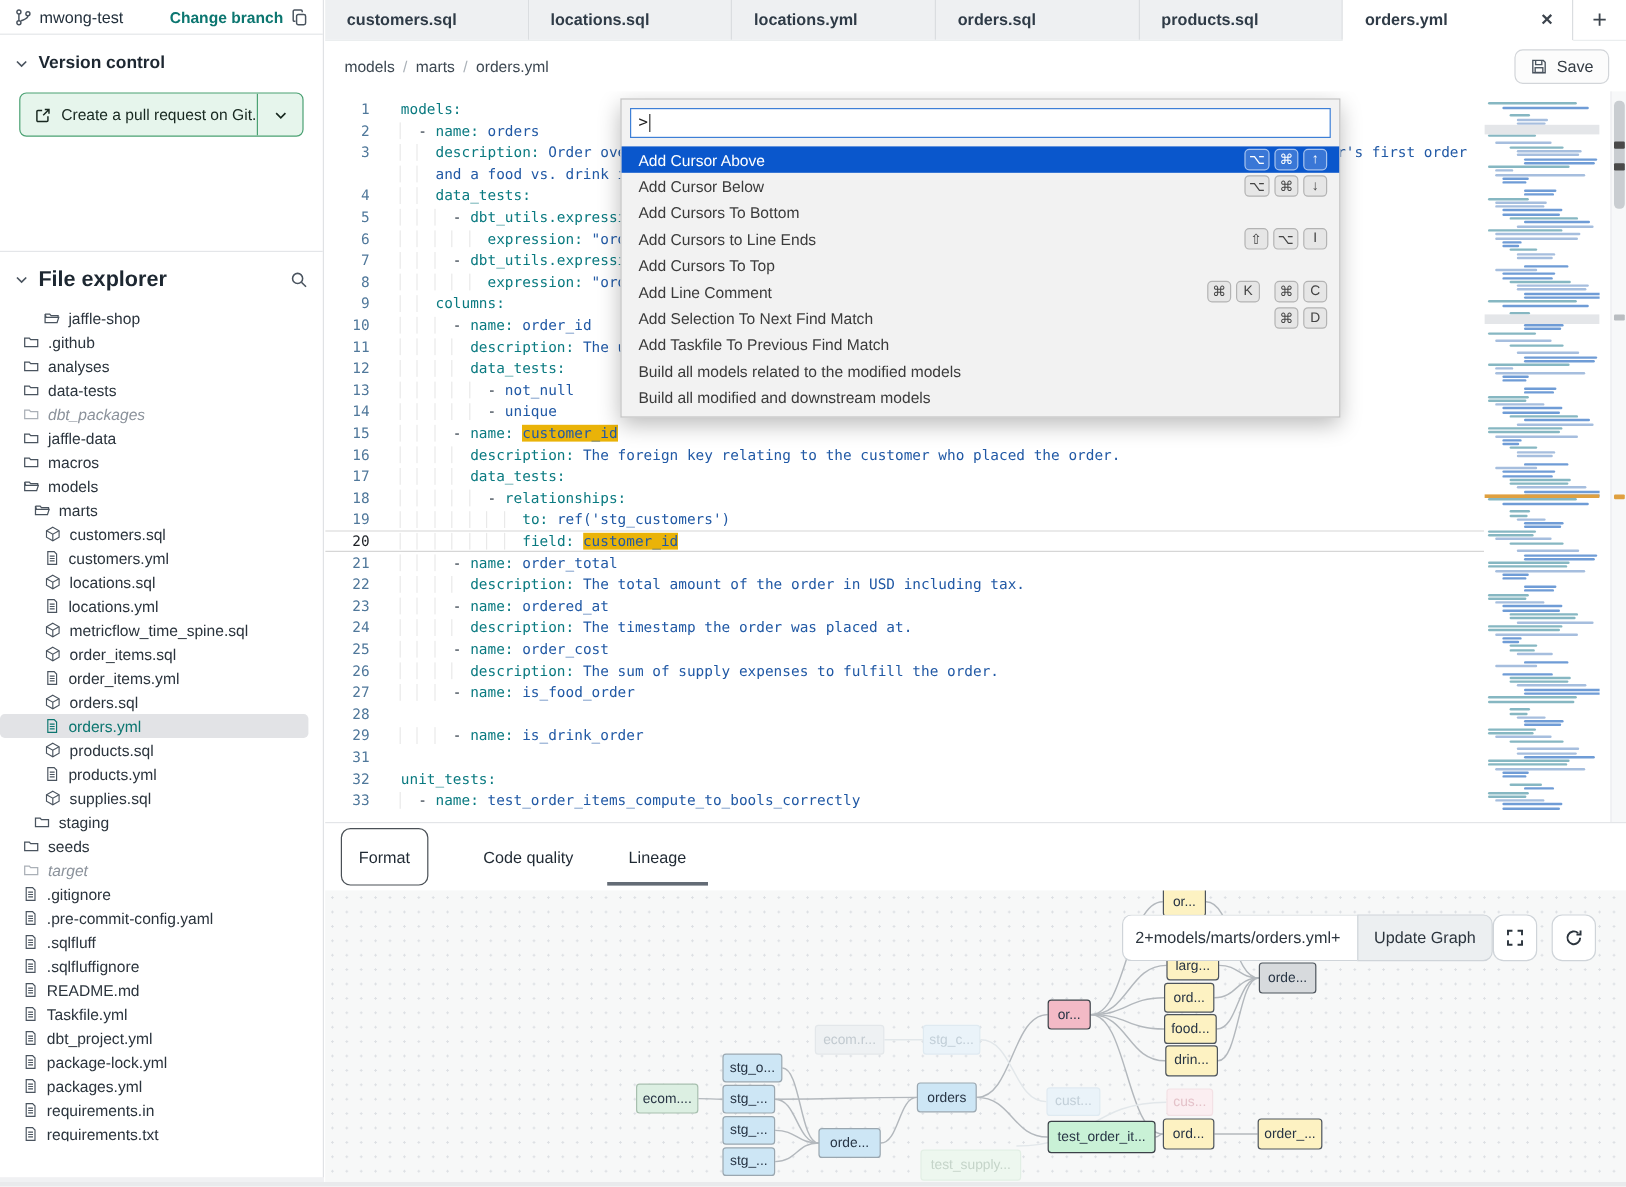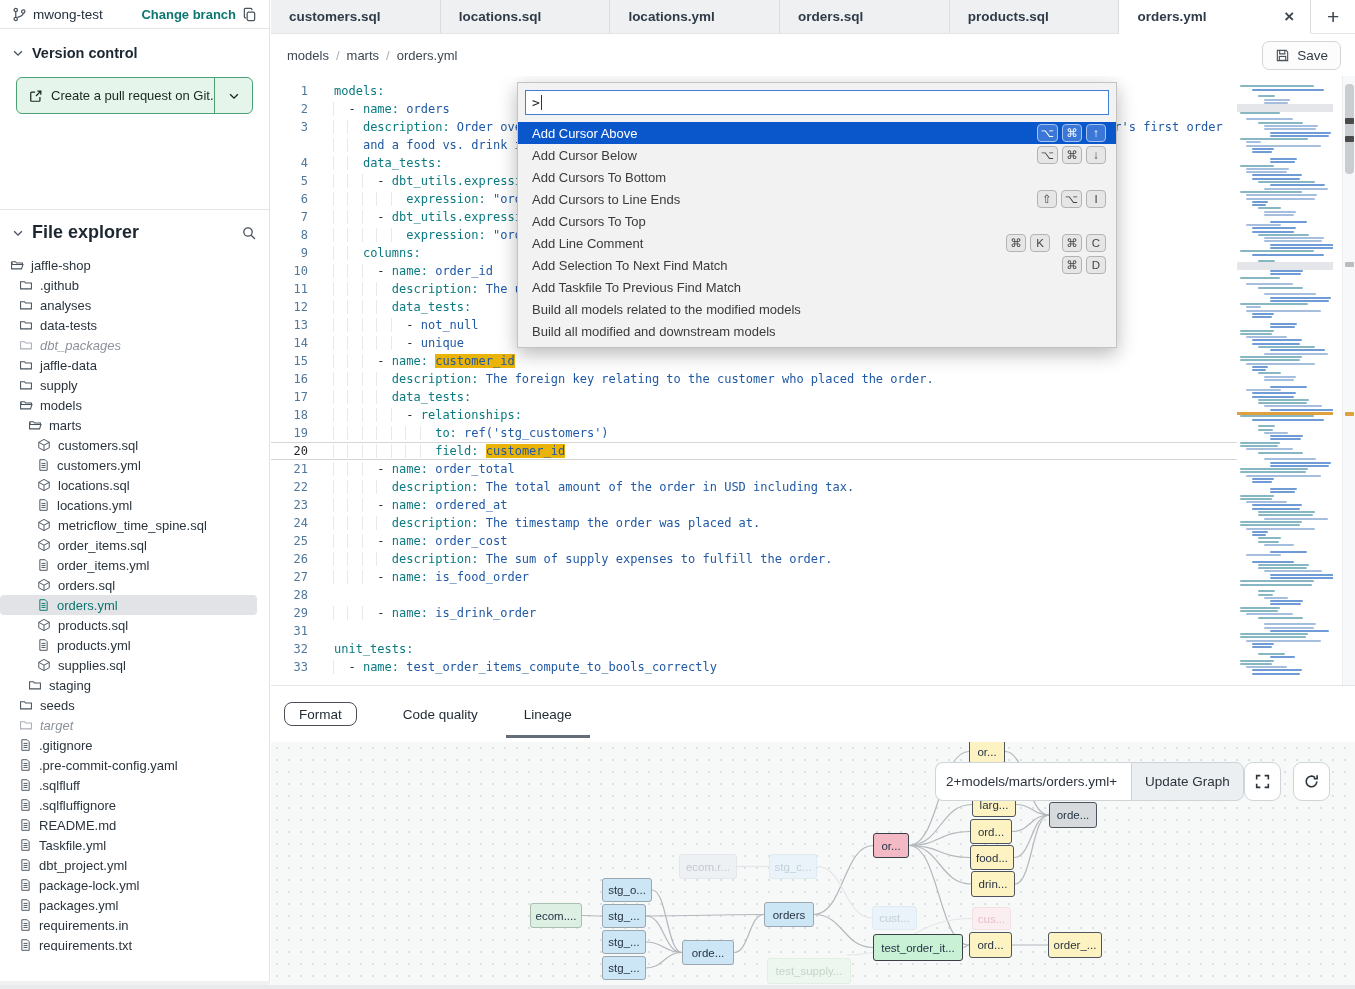--- a/index.html
+++ b/index.html
@@ -96,21 +96,21 @@
   .pal-row.selected { background:#0a57cc; color:#fff; }
   .pal-keys { margin-left:auto; display:flex; align-items:center; }
   .key-group { display:flex; gap:4px; margin-left:12px; }
   .key { min-width:20px; height:18px; border-radius:4px; background:#e6e6e6; border:1px solid #b3b3b3;
     color:#444; font-size:11.5px; display:flex; align-items:center; justify-content:center; padding:0 3px; }
   .pal-row.selected .key { background:#3a77d6; border-color:#a8c4ee; color:#fff; }
 
   
   .bottom-bar { position:absolute; left:271px; top:685px; right:0; height:57px; background:#fff;
     border-top:1px solid #e3e5e8; display:flex; align-items:center; }
-  .format-btn { margin-left:13px; height:24px; border:1px solid #4a5056; border-radius:8px;
+  .format-btn { margin-left:13px; height:48px; border:1px solid #4a5056; border-radius:8px;
     background:#fff; padding:0 14px; font-size:13.5px; color:#1f2933; cursor:pointer; }
   .panel-tab { margin-left:46px; font-size:13.5px; color:#1f2933; cursor:pointer; position:relative;
     height:100%; display:flex; align-items:center; }
   .panel-tab.active::after { content:""; position:absolute; left:-18px; right:-18px; bottom:4px;
     height:3px; background:#646c76; }
 
   
   .lineage { position:absolute; left:271px; top:742px; right:0; height:243px; background:#f7f8f8;
     background-image:radial-gradient(#dcdfe3 1px, transparent 1px); background-size:12px 12px;
     overflow:hidden; }
@@ -204,21 +204,21 @@
       <span class="title">File explorer</span>
       <span class="icon">
         <svg width="16" height="16" viewBox="0 0 16 16" fill="none" stroke="#49535e" stroke-width="1.3">
           <circle cx="7" cy="7" r="4.2"></circle>
             <path d="M10.2 10.2 14 14"></path>
         </svg>
       </span>
     </div>
 
     <div class="tree">
-        <div class="tree-row" style="padding-left: 10px;">
+        <div class="tree-row" style="padding-left: 10px; margin-left: 26px;">
           <span class="icon">
             <svg width="14" height="14" viewBox="0 0 16 16" fill="none" stroke="currentColor" stroke-width="1.2">
               <path d="M1.8 4.2h4.4l1.3 1.6h6.7v1.6M1.8 4.2v8.2h11.4l1.6-5h-12z"></path>
             </svg>
           </span>
           <span class="tree-label">jaffle-shop</span>
         </div>
         <div class="tree-row" style="padding-left: 19px;">
           <span class="icon">
             <svg width="14" height="14" viewBox="0 0 16 16" fill="none" stroke="currentColor" stroke-width="1.2">
@@ -258,21 +258,21 @@
             </svg>
           </span>
           <span class="tree-label">jaffle-data</span>
         </div>
         <div class="tree-row" style="padding-left: 19px;">
           <span class="icon">
             <svg width="14" height="14" viewBox="0 0 16 16" fill="none" stroke="currentColor" stroke-width="1.2">
               <path d="M1.8 4.2h4.4l1.3 1.6h6.7v6.6H1.8z"></path>
             </svg>
           </span>
-          <span class="tree-label">supply</span>
+          <span class="tree-label">macros</span>
         </div>
         <div class="tree-row" style="padding-left: 19px;">
           <span class="icon">
             <svg width="14" height="14" viewBox="0 0 16 16" fill="none" stroke="currentColor" stroke-width="1.2">
               <path d="M1.8 4.2h4.4l1.3 1.6h6.7v1.6M1.8 4.2v8.2h11.4l1.6-5h-12z"></path>
             </svg>
           </span>
           <span class="tree-label">models</span>
         </div>
         <div class="tree-row" style="padding-left: 28px;">

